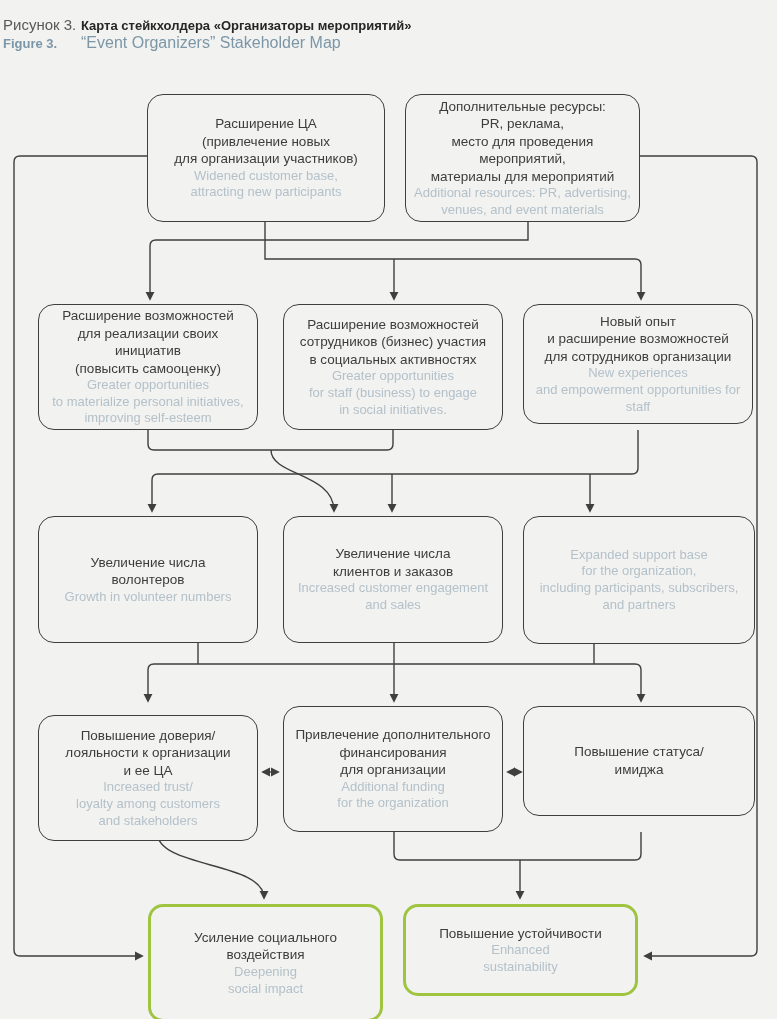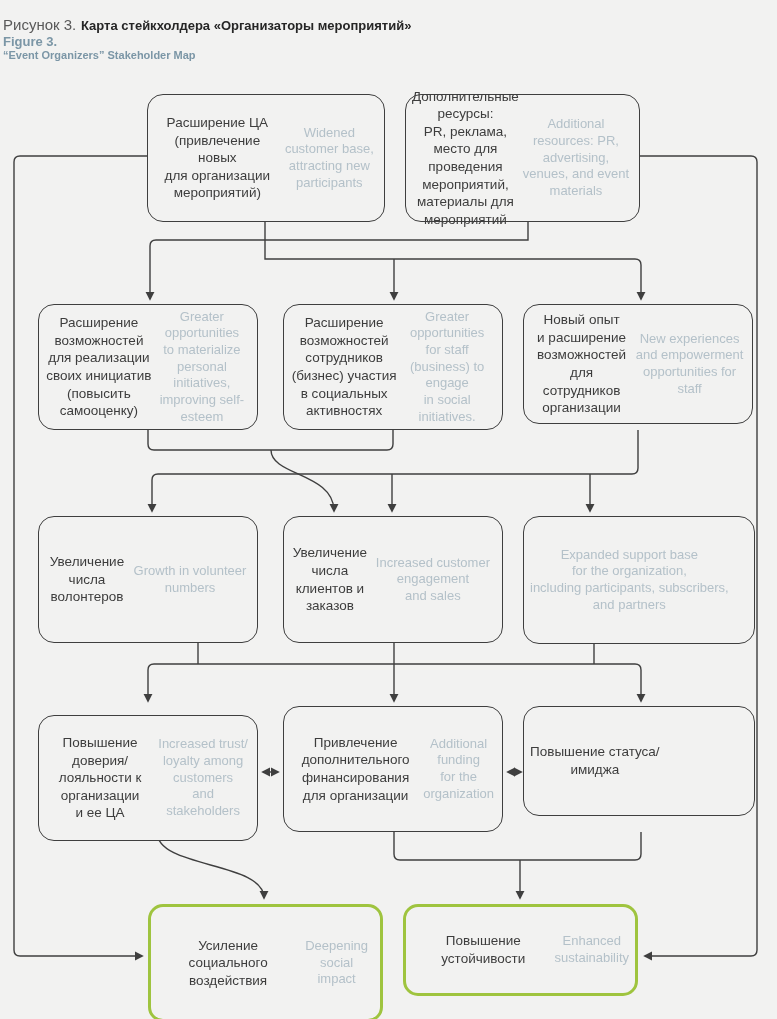--- a/index.html
+++ b/index.html
@@ -2,29 +2,29 @@
 <html style="--bg: #f2f2f1; --line: #3f3f3f; --node-border: #3f3f3f; --green: #9fc43f; --ru-text: #3d3d3d; --en-text: #b4c1c9; --caption-label: #595959; --caption-title: #262626; --caption-en: #7b96a6;"><head>
 <meta charset="utf-8">
 <style>
   html,body{margin:0;padding:0;}
   body{font-family:"Liberation Sans","DejaVu Sans",sans-serif;background:var(--bg,#f2f2f1);}
   .stage{position:relative;width:777px;height:1019px;background:var(--bg,#f2f2f1);overflow:hidden;margin-top:11px;}
   .caption{position:absolute;left:3px;top:5px;}
   .cap-row{display:flex;align-items:baseline;}
   .cap-label-ru{width:78px;font-size:15px;color:var(--caption-label,#595959);flex:0 0 auto;}
   .cap-title-ru{font-size:13px;font-weight:bold;color:var(--caption-title,#262626);}
-  .cap-row-en{margin-top:1px;flex-direction:column;}
+  .cap-row-en{margin-top:1px;}
   .cap-label-en{width:78px;font-size:13px;font-weight:bold;color:var(--caption-en,#7b96a6);flex:0 0 auto;}
-  .cap-title-en{font-size:11px;font-weight:bold;color:var(--caption-en,#7b96a6);}
+  .cap-title-en{font-size:16px;font-weight:normal;color:var(--caption-en,#7b96a6);}
   svg.wires{position:absolute;left:0;top:0;pointer-events:none;}
   .edge{fill:none;stroke:var(--line,#3f3f3f);stroke-width:1.4px;}
   #arr path{fill:var(--line,#3f3f3f);}
   .node{position:absolute;box-sizing:border-box;border:1.4px solid var(--node-border,#3f3f3f);
         border-radius:16px;background:var(--bg,#f2f2f1);
-        display:flex;flex-direction:row;justify-content:flex-start;align-items:center;
+        display:flex;flex-direction:column;justify-content:center;align-items:center;
         text-align:center;padding:16px 6px;}
   .node .ru{white-space:pre-line;color:var(--ru-text,#3d3d3d);font-size:13.5px;line-height:1.3;}
   .node .en{white-space:pre-line;color:var(--en-text,#b4c1c9);font-size:13px;line-height:1.28;}
   .node.green{border:3px solid var(--green,#9fc43f);border-radius:15px;}
 </style>
 </head>
 <body>
 
 <div class="stage">
 
@@ -69,21 +69,21 @@
     <path class="edge" d="M508 761 H521" marker-start="url(#arr)" marker-end="url(#arr)"></path>
 
     <path class="edge" d="M157 821 C157 858 264 850 264 887" marker-end="url(#arr)"></path>
     <path class="edge" d="M394 821 V843 Q394 849 400 849 H635 Q641 849 641 843 V821"></path>
     <path class="edge" d="M520 849 V887" marker-end="url(#arr)"></path>
   </svg>
 
   <div class="node" style="left:147px;top:83px;width:238px;height:128px">
     <span class="ru">Расширение ЦА
 (привлечение новых
-для организации мероприятий)</span>
+для организации участников)</span>
     <span class="en">Widened customer base,
 attracting new participants</span>
   </div>
   <div class="node" style="left:405px;top:83px;width:235px;height:128px">
     <span class="ru">Дополнительные ресурсы:
 PR, реклама,
 место для проведения
 мероприятий,
 материалы для мероприятий</span>
     <span class="en">Additional resources: PR, advertising,

